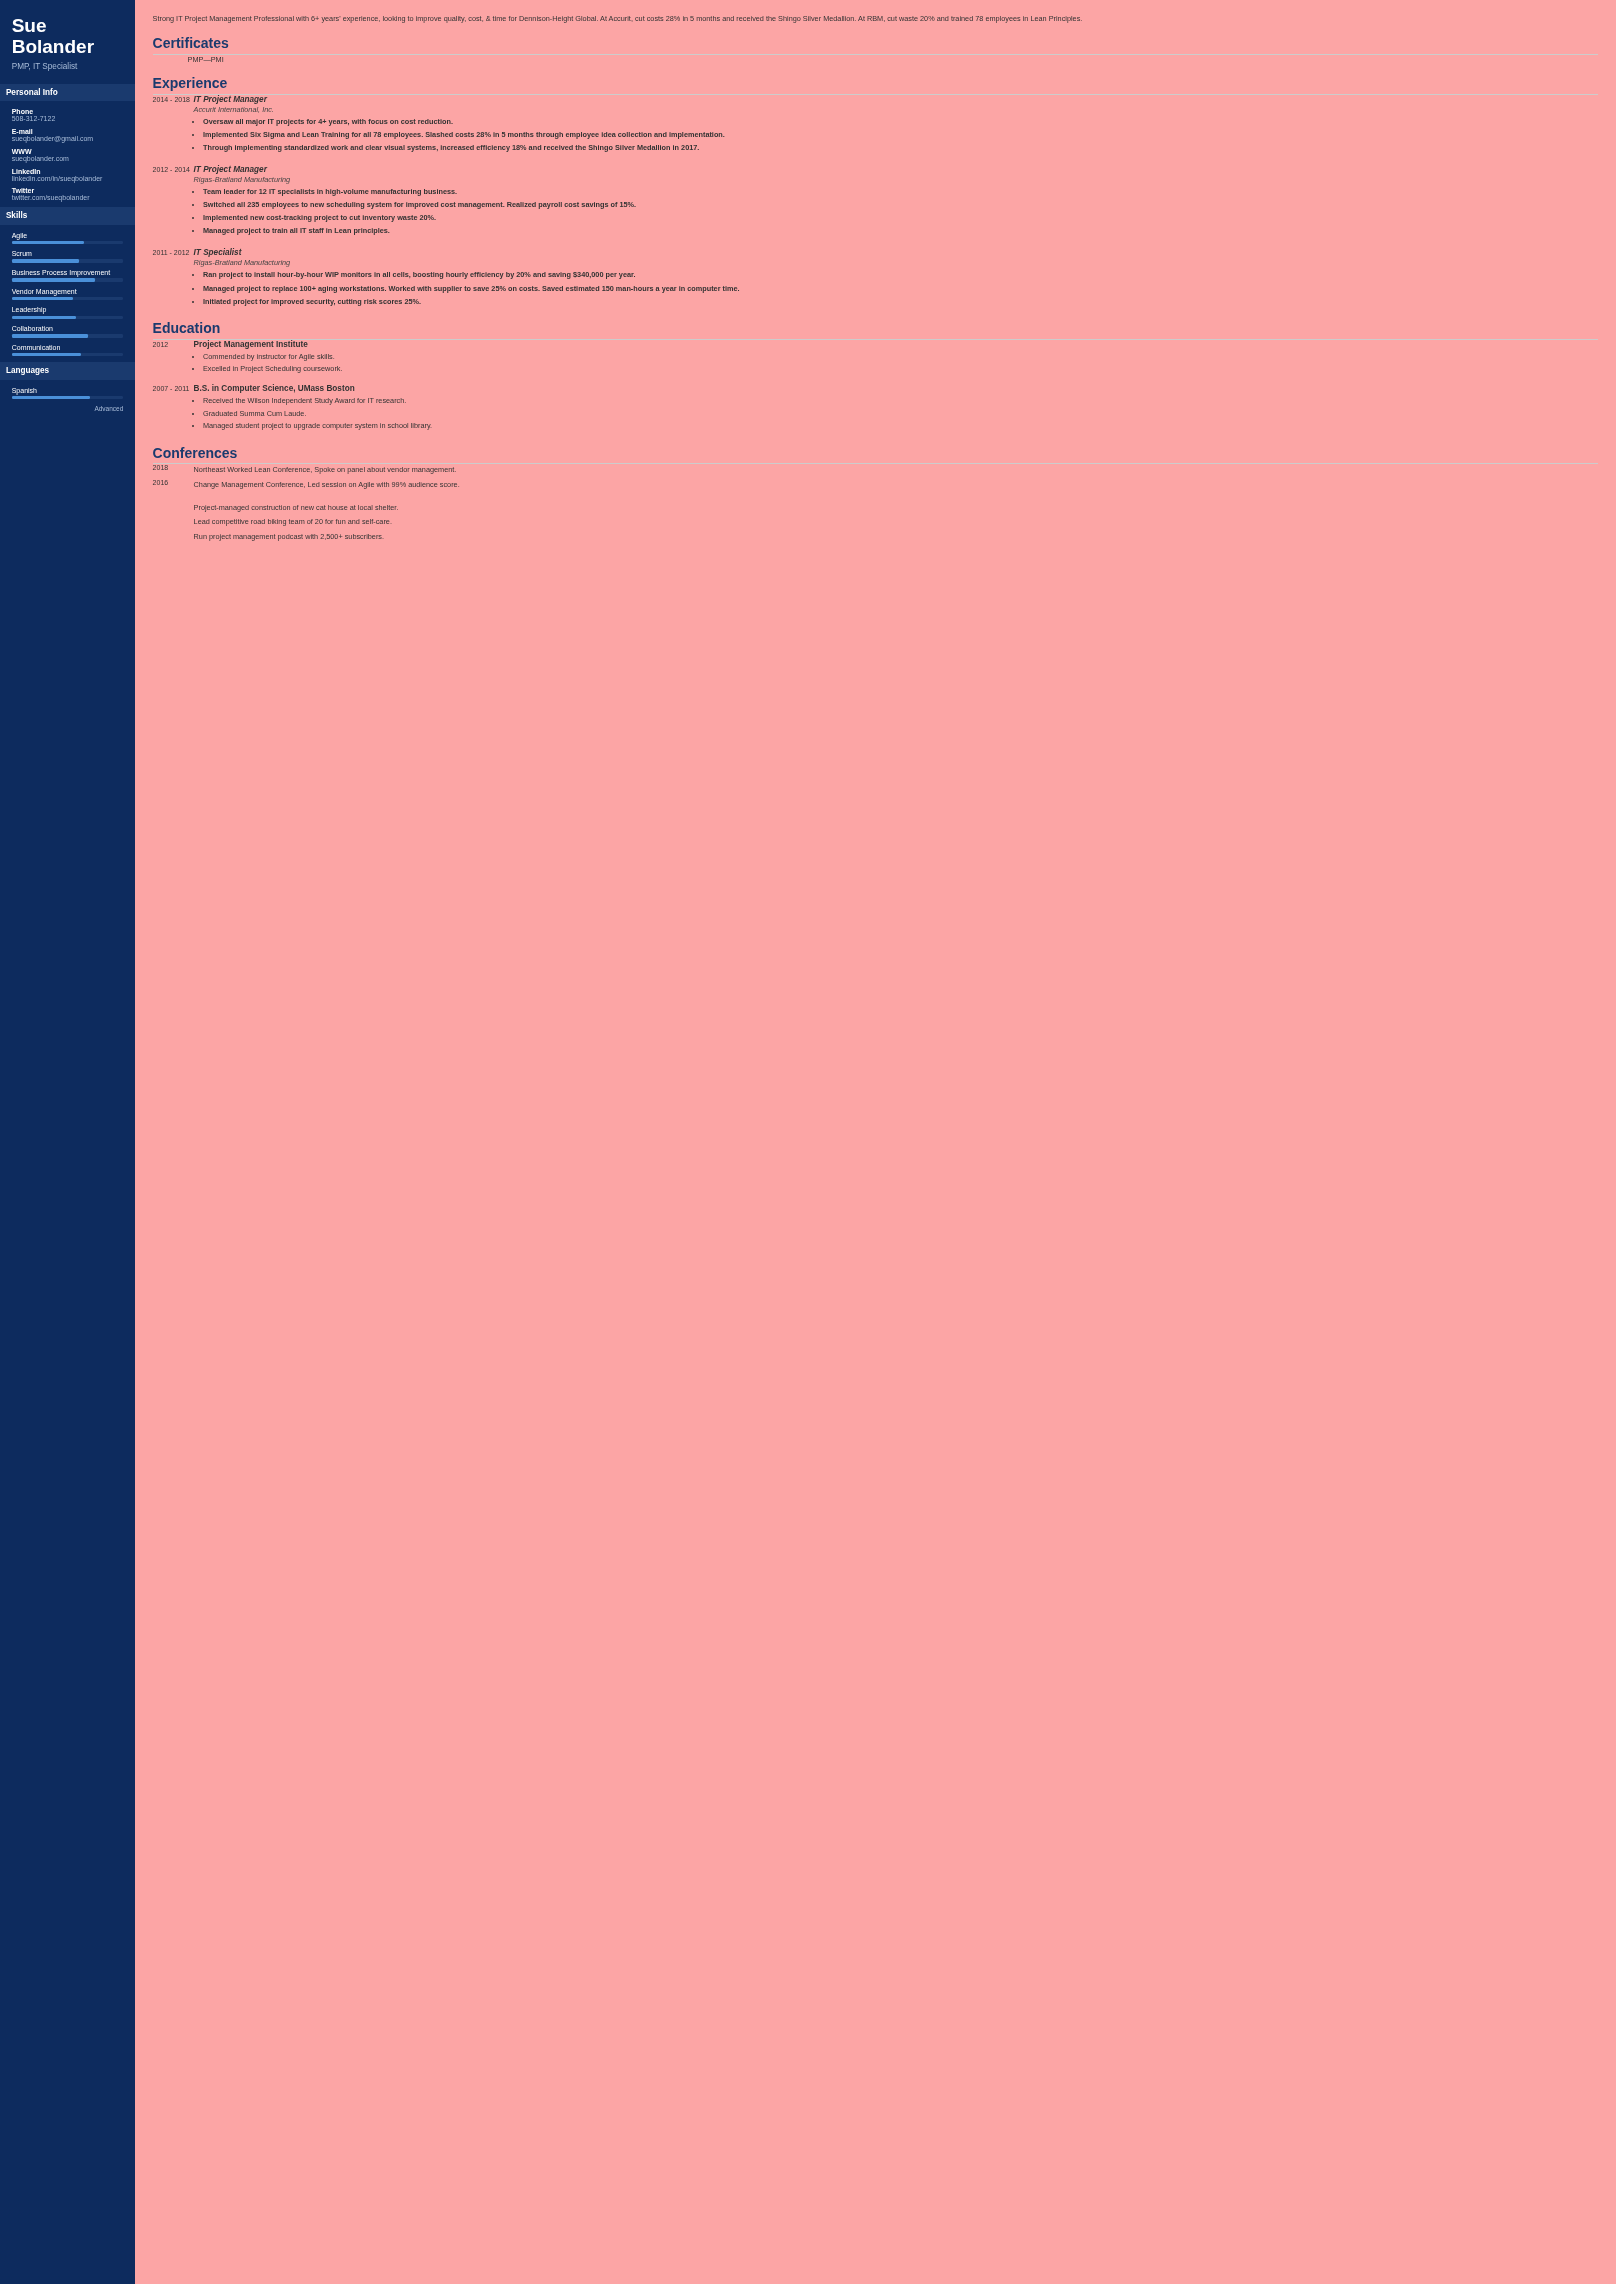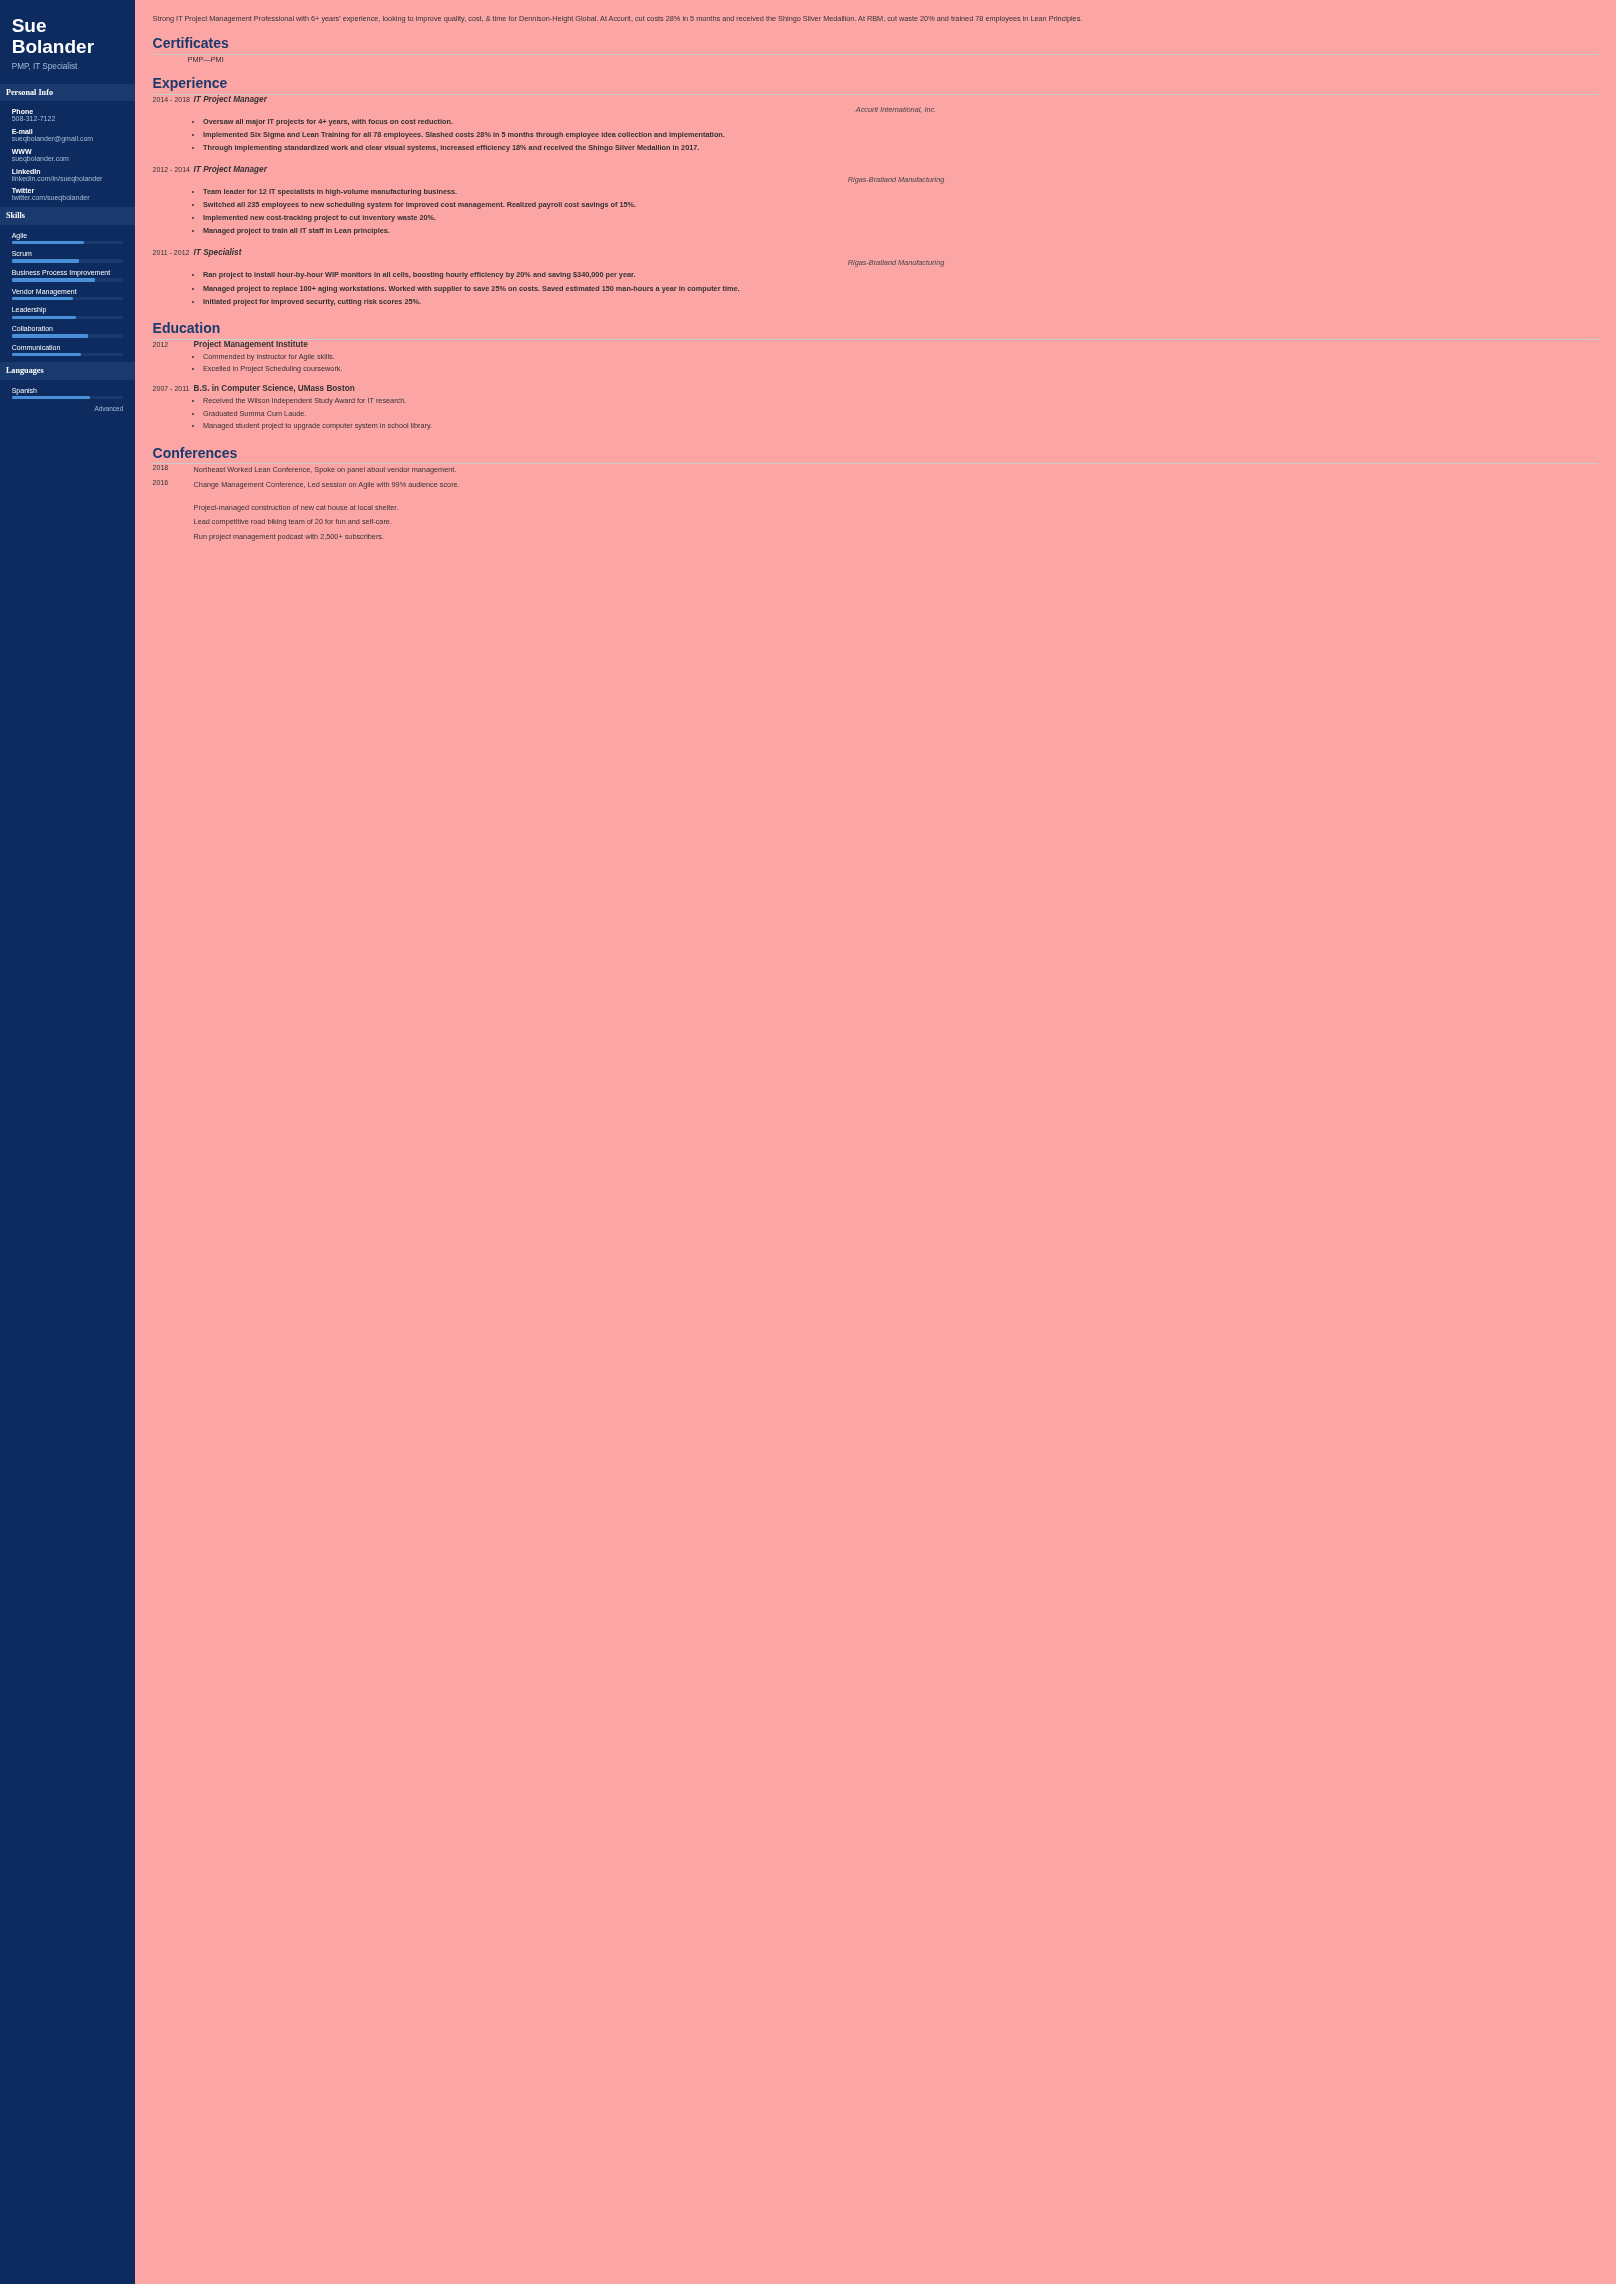--- a/index.html
+++ b/index.html
@@ -31,21 +31,20 @@
     }
     .sidebar-section-title {
       background: #1a3a6e;
       color: #fff;
       font-size: 8.2px;
       font-weight: 700;
       padding: 4.1px 5.9px;
       margin-bottom: 7px;
       margin-left: -11.7px;
       margin-right: -11.7px;
-      font-family: Liberation Serif, serif;
     }
     .contact-item {
       margin-bottom: 5.9px;
     }
     .contact-label {
       font-weight: 700;
       font-size: 7px;
       color: #fff;
     }
     .contact-value {
@@ -127,21 +126,20 @@
       font-weight: 700;
       color: #333;
       margin-bottom: 1.2px;
       font-style: italic;
     }
     .exp-company {
       font-size: 7.3px;
       font-style: italic;
       color: #444;
       margin-bottom: 2.3px;
-      text-align: center;
     }
     .exp-bullets {
       padding-left: 9.4px;
       font-weight: bold;
     }
     .exp-bullets li {
       font-size: 7.3px;
       color: #333;
       line-height: 1.55;
       margin-bottom: 1.8px;

